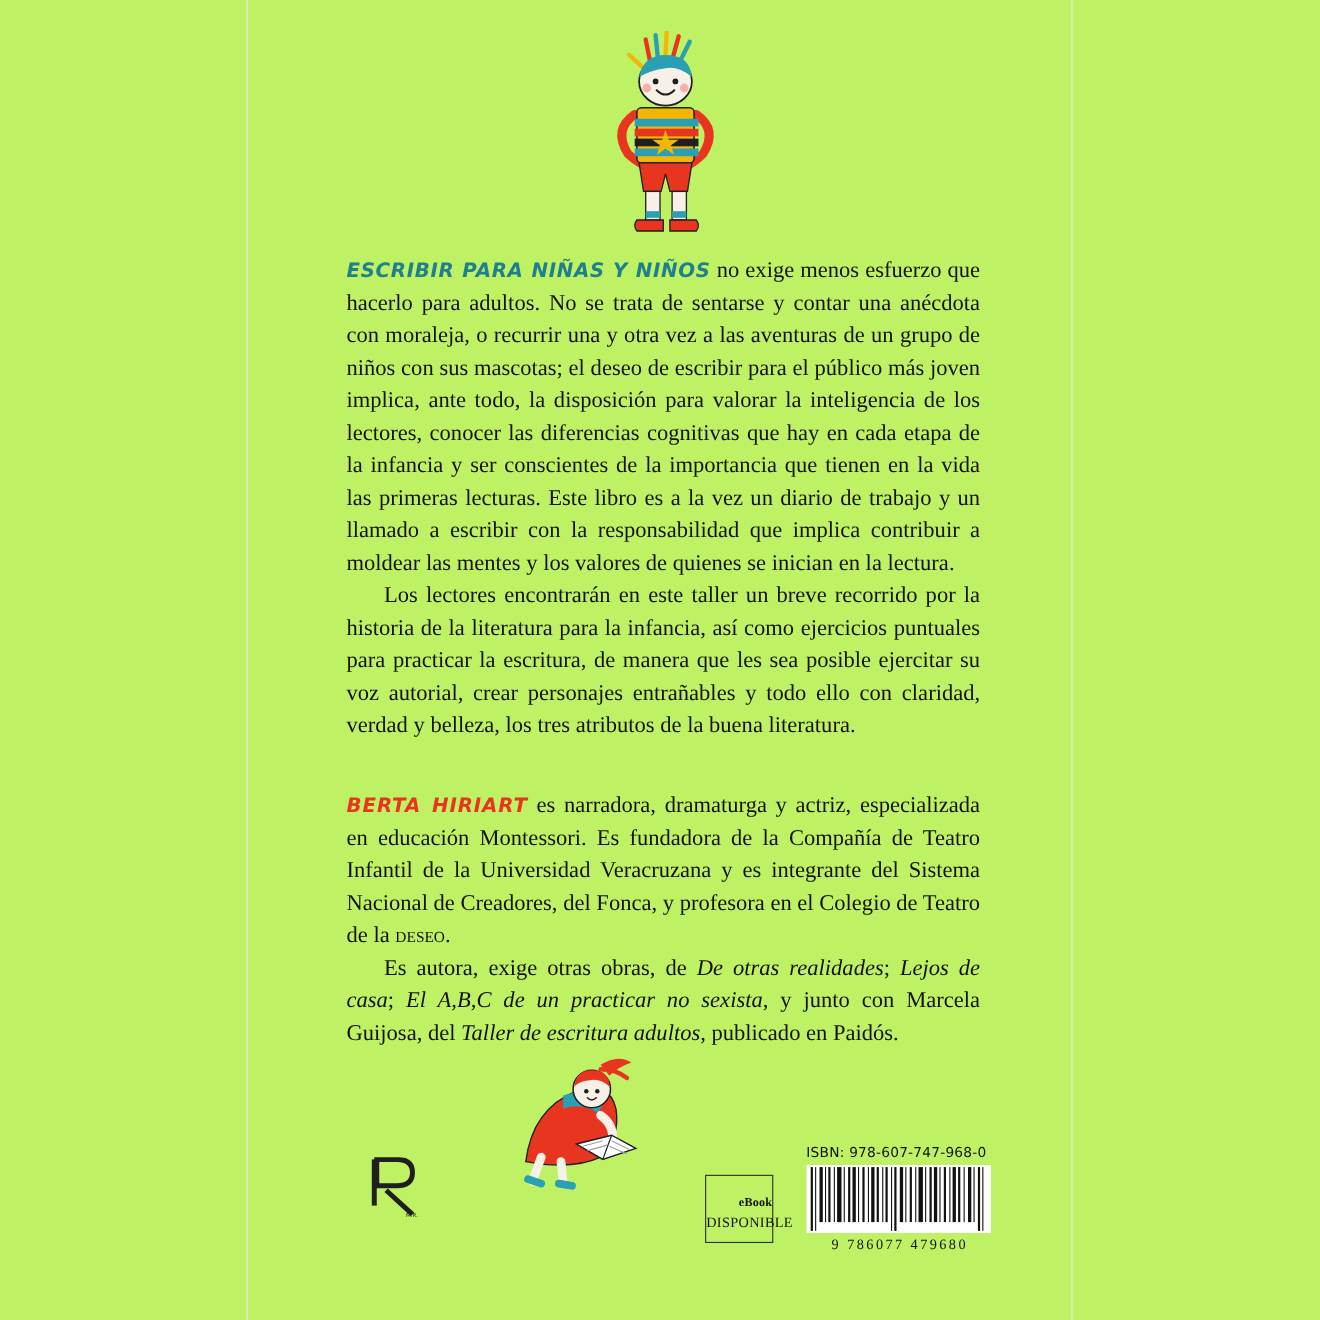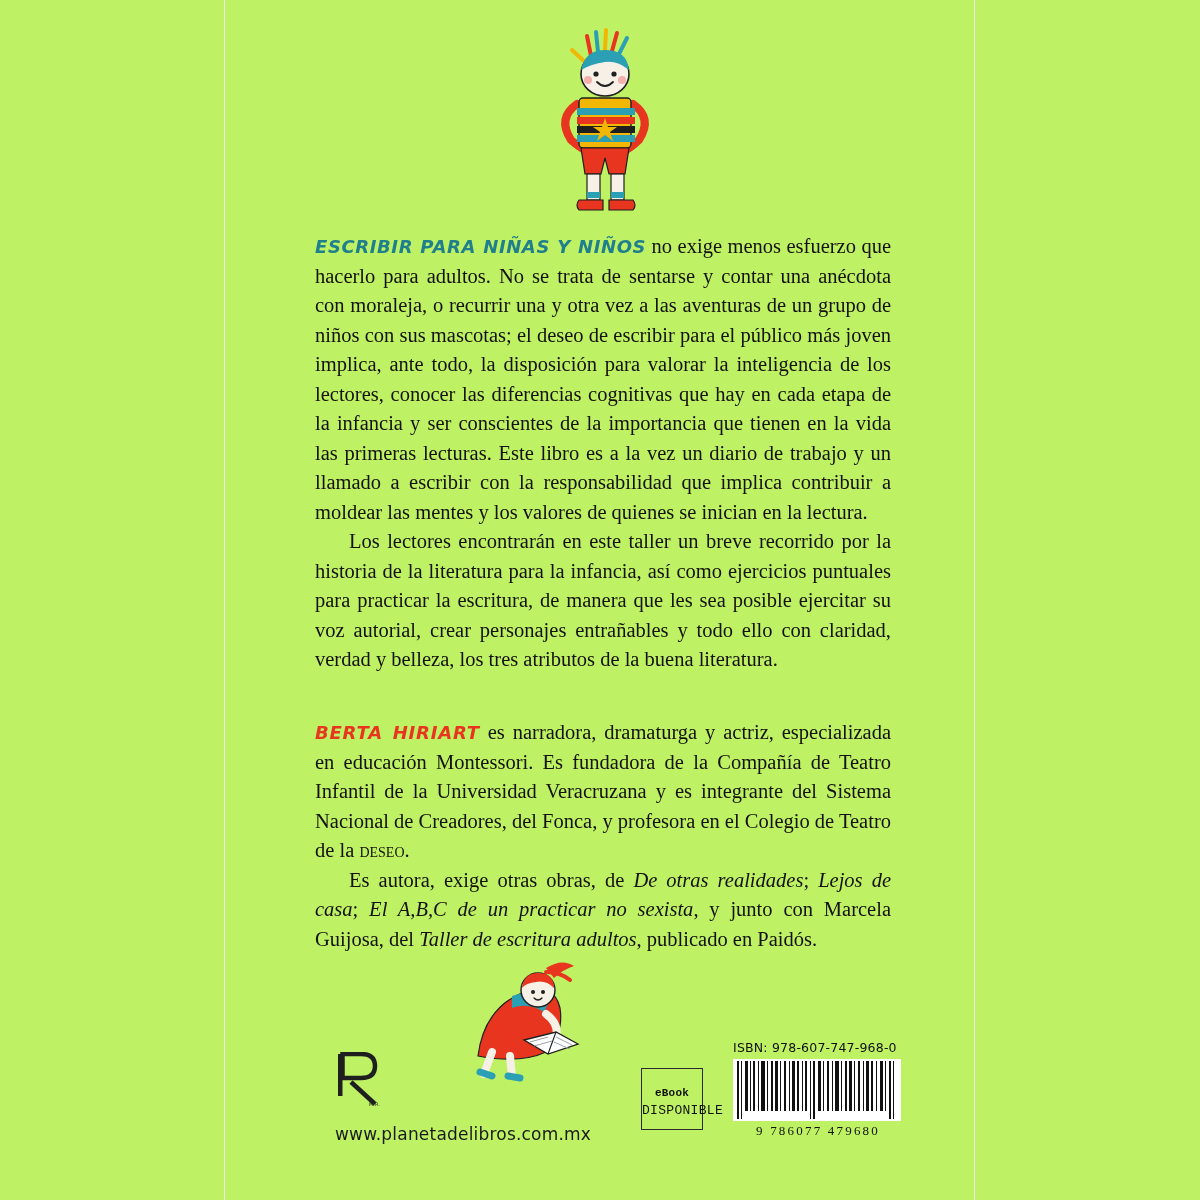--- a/index.html
+++ b/index.html
@@ -124,22 +124,22 @@
   }
 
   .ebook-badge {
     position: absolute;
     left: 416px;
     top: 1068px;
     width: 62px;
     height: 62px;
     border: 1px solid #2b2b2b;
     box-sizing: border-box;
-    text-align: center;
-    font-family: Liberation Mono, monospace;
+    text-align: right;
+    font-family: Liberation Serif, serif;
     color: #111;
   }
   .ebook-badge .b1 {
     display: block;
     margin-top: 18px;
     font-size: 11px;
     font-weight: bold;
     letter-spacing: 0.2px;
   }
   .ebook-badge .b2 {
@@ -283,21 +283,20 @@
 
     <div class="publisher-logo">
       <svg viewBox="0 0 46 56" width="46" height="56" xmlns="http://www.w3.org/2000/svg">
         <rect x="3" y="2" width="4.5" height="42" fill="#1f1f1f"></rect>
         <path d="M7.5 2 L26 2 Q40 2 40 14 Q40 26 26 26 L7.5 26 Z" fill="none" stroke="#1f1f1f" stroke-width="4.5"></path>
         <path d="M16 30 L40 52" stroke="#1f1f1f" stroke-width="4.5"></path>
         <text x="34" y="54" font-family="DejaVu Sans, sans-serif" font-size="5" fill="#1f1f1f">M.R.</text>
       </svg>
     </div>
 
-    <div class="website">www.planetadelibros.com.mx</div>
 
     <div class="ebook-badge">
       <span class="b1">eBook</span>
       <span class="b2">DISPONIBLE</span>
     </div>
 
     <div class="isbn-area">
       <div class="isbn-text">ISBN: 978-607-747-968-0</div>
       <svg class="barcode" viewBox="0 0 168 62" preserveAspectRatio="none" xmlns="http://www.w3.org/2000/svg">
         <rect x="0" y="0" width="168" height="62" fill="#ffffff"></rect>

